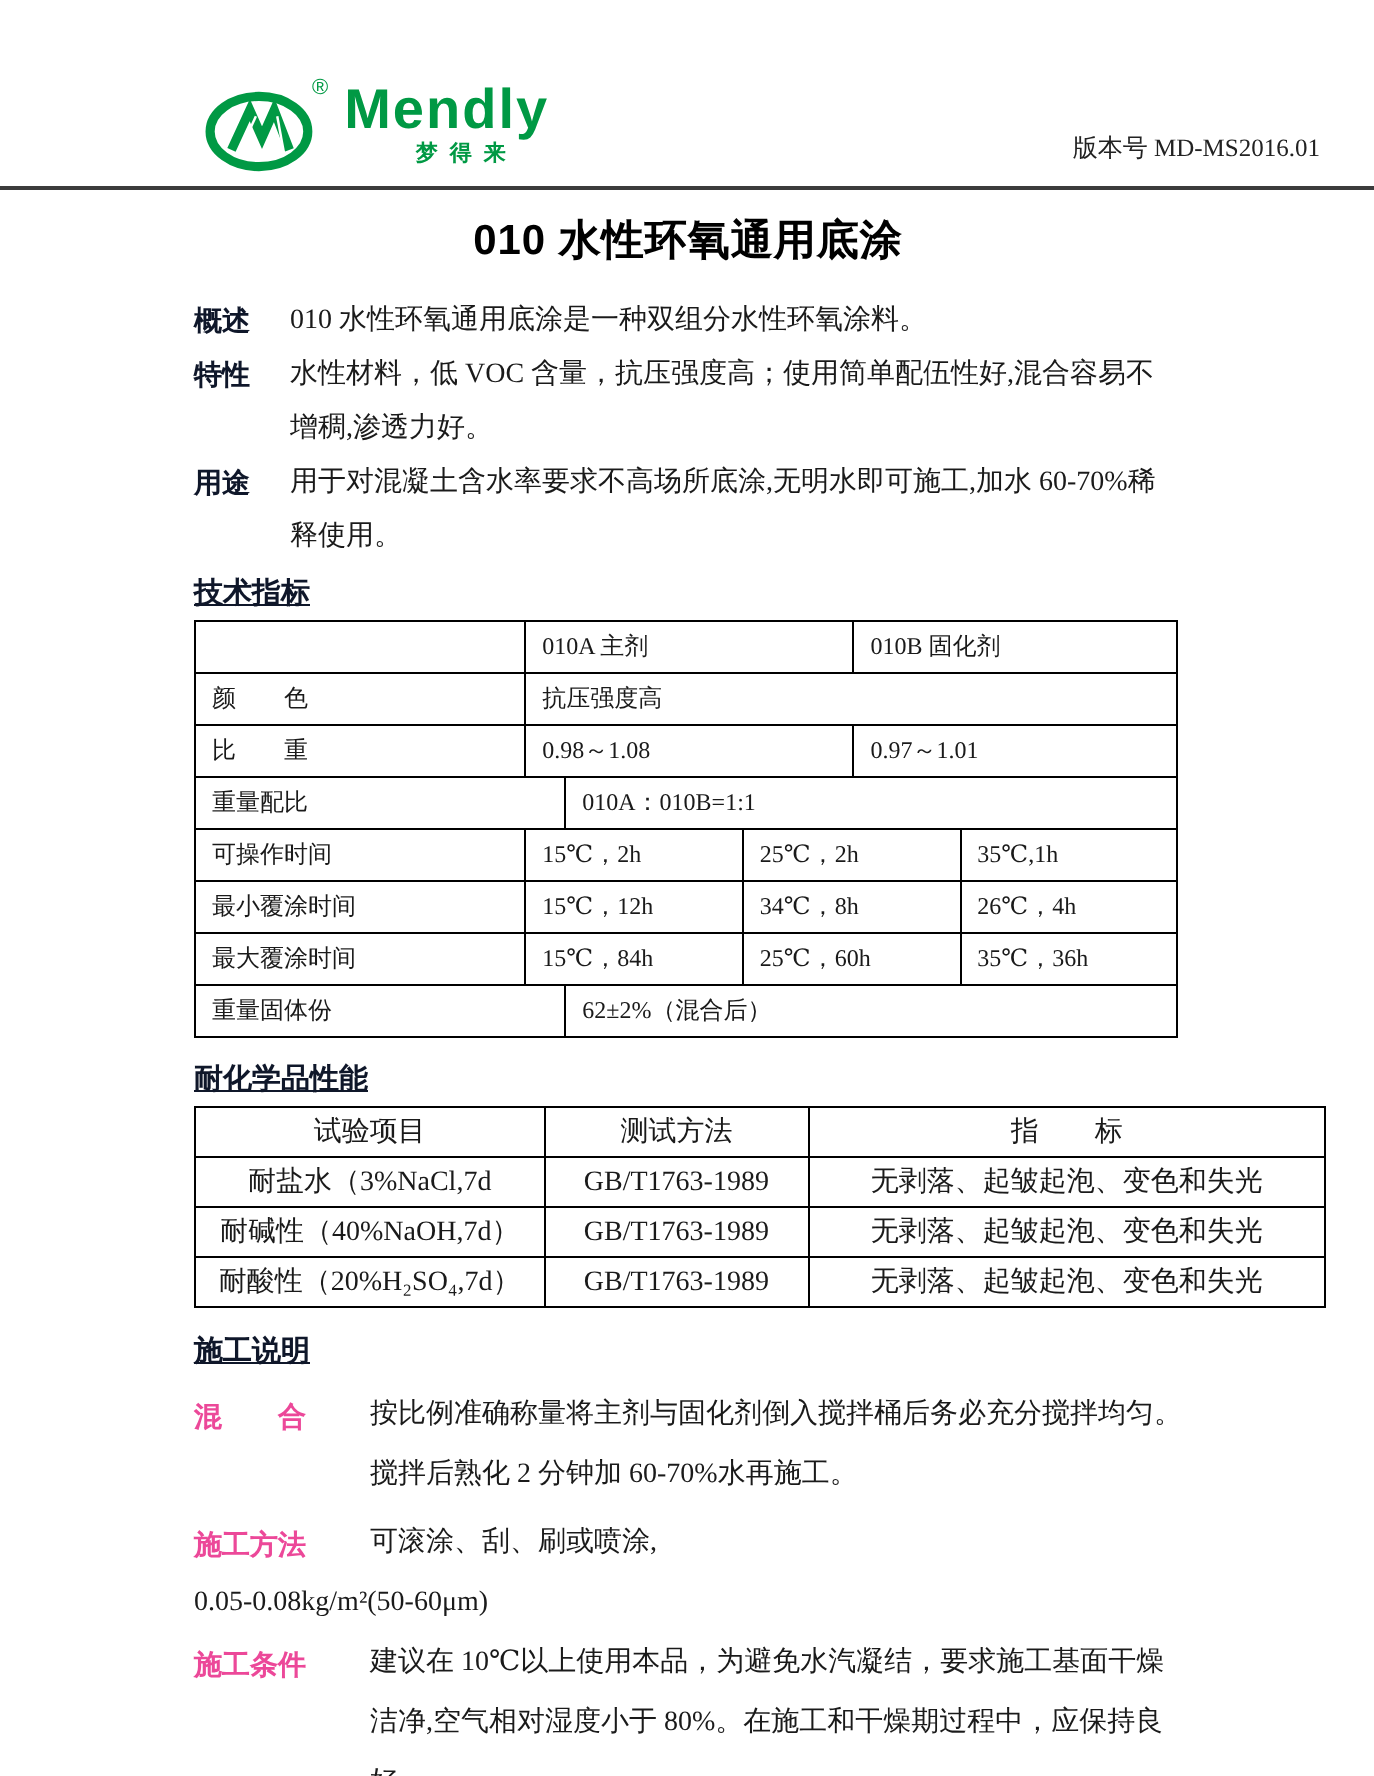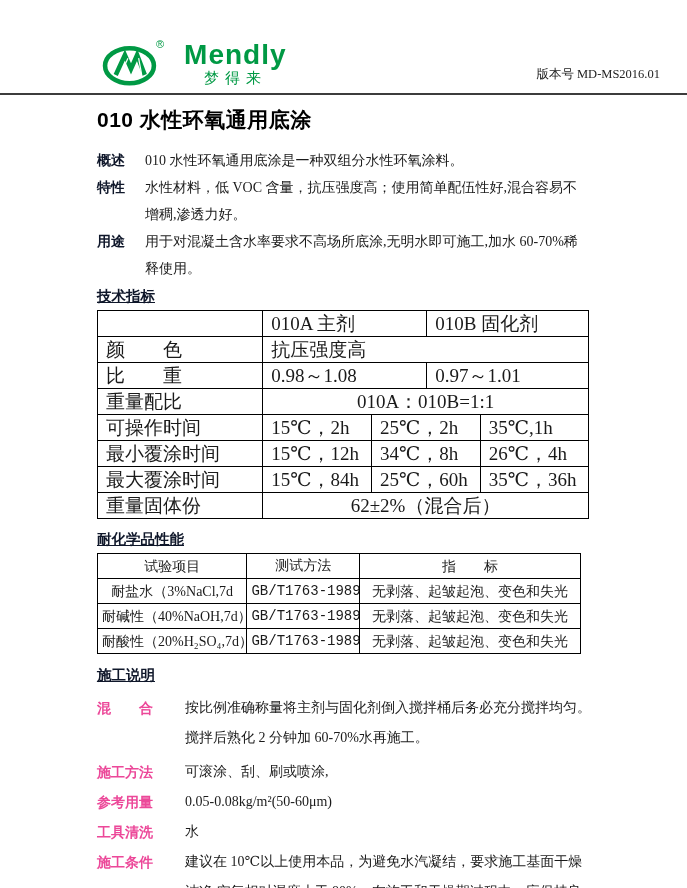--- a/index.html
+++ b/index.html
@@ -5,57 +5,57 @@
   * { margin:0; padding:0; box-sizing:border-box; }
   html,body { background:#e8e8e8; }
   .page {
     position:relative; width:687px; height:888px; background:#ffffff;
     font-family:"Liberation Serif","DejaVu Serif",serif; color:#1a1a1a;
     overflow:hidden; margin:0 auto;
   }
   
   .logo { position:absolute; left:102px; top:40px; display:flex; align-items:flex-start; }
   .logo-mark { display:block; }
-  .logo-text { margin-left:16px; margin-top:2px; }
+  .logo-text { margin-left:4px; margin-top:2px; }
   .brand { font-family:"Liberation Sans","DejaVu Sans",sans-serif; font-weight:bold;
            font-size:28px; line-height:26px; color:#009944; letter-spacing:1px; }
-  .brand-cn { font-family:"Liberation Sans","DejaVu Sans",sans-serif; font-weight:normal;
-              font-size:15px; color:#009944; letter-spacing:6px; margin-left:20px; margin-top:1px; }
+  .brand-cn { font-family:"Liberation Sans","DejaVu Sans",sans-serif; font-weight:bold;
+              font-size:11px; color:#009944; letter-spacing:6px; margin-left:20px; margin-top:1px;text-align:center; }
   .reg { font-size:11px; color:#009944; position:relative; top:-2px; left:-4px;
          font-family:"Liberation Sans",sans-serif; }
   .version { position:absolute; top:66px; right:27px; font-size:12.5px; color:#222; }
   .rule { position:absolute; top:93px; left:0; width:687px; border-top:2px solid #3c3c3c; }
 
   
   .content { position:absolute; top:101px; left:97px; width:494px; }
   .doc-title { font-family:"Liberation Sans","DejaVu Sans",sans-serif; font-weight:bold;
-               font-size:21px; color:#000; margin:5px 0 13px 0; letter-spacing:0.5px; }
+               font-size:21px; color:#000; margin:5px 0 13px 0; letter-spacing:0.5px;text-align:center; }
   .intro-row { display:flex; font-size:14px; line-height:27px; }
   .intro-label { flex:0 0 48px; font-family:"Liberation Sans",sans-serif; font-weight:bold; color:#0f172a; }
   .intro-text { flex:1; }
   .sec-heading { font-family:"Liberation Sans","DejaVu Sans",sans-serif; font-weight:bold;
                  font-size:14.5px; color:#0f172a; margin:5px 0 4px 0;text-decoration:underline; }
 
   
-  .tbl { width:492px; border:1px solid #000; border-bottom:none; font-size:19px; }
+  .tbl { width:492px; border:1px solid #000; border-bottom:none; font-size:12px; }
   .trow { display:flex; border-bottom:1px solid #000; }
   .tcell { padding:3px 8px; line-height:19px; border-left:1px solid #000; overflow:hidden; white-space:nowrap; }
   .tcell:first-child { border-left:none; }
   .w-label { flex:0 0 33.5%; }
   .w-third { flex:0 0 33.5%; }
   .w-third-last { flex:1; }
-  .w-span  { flex:1; text-align:center; }
+  .w-span  { flex:1; text-align:left;margin-left:20px; }
   .w-q { flex:0 0 22.2%; }
   .w-q-last { flex:1; }
 
-  .ctbl { width:484px; border:1px solid #000; border-bottom:none; font-size:14px; margin-top:2px; }
+  .ctbl { width:566px; border:1px solid #000; border-bottom:none; font-size:14px; margin-top:2px; }
   .ccell { text-align:center; padding:2.5px 4px; line-height:19px; border-left:1px solid #000; white-space:nowrap; }
   .ccell:first-child { border-left:none; }
   .cw1 { flex:0 0 30.8%; }
-  .cw2 { flex:0 0 23.4%;font-family:Liberation Mono, monospace; }
+  .cw2 { flex:0 0 23.4%; }
   .cw3 { flex:1; }
 
   
   .cons-row { display:flex; font-size:14px; line-height:30px; }
   .cons-label { flex:0 0 88px; font-family:"Liberation Sans",sans-serif; font-weight:bold; color:#ec4899; }
   .cons-text { flex:1; }
   .mt4 { margin-top:4px; }
 </style>
 </head>
 <body>
@@ -167,26 +167,21 @@
 
     <div class="cons-row">
       <div class="cons-label">混　　合</div>
       <div class="cons-text">按比例准确称量将主剂与固化剂倒入搅拌桶后务必充分搅拌均匀。搅拌后熟化 2 分钟加 60-70%水再施工。</div>
     </div>
     <div class="cons-row mt4">
       <div class="cons-label">施工方法</div>
       <div class="cons-text">可滚涂、刮、刷或喷涂,</div>
     </div>
     <div class="cons-row">
-      <div class="cons-label">参考用量</div>
       <div class="cons-text">0.05-0.08kg/m²(50-60μm)</div>
-    </div>
-    <div class="cons-row">
-      <div class="cons-label">工具清洗</div>
-      <div class="cons-text">水</div>
     </div>
     <div class="cons-row">
       <div class="cons-label">施工条件</div>
       <div class="cons-text">建议在 10℃以上使用本品，为避免水汽凝结，要求施工基面干燥洁净,空气相对湿度小于 80%。在施工和干燥期过程中，应保持良好</div>
     </div>
 
   </div>
 </div>
 
 </body></html>

